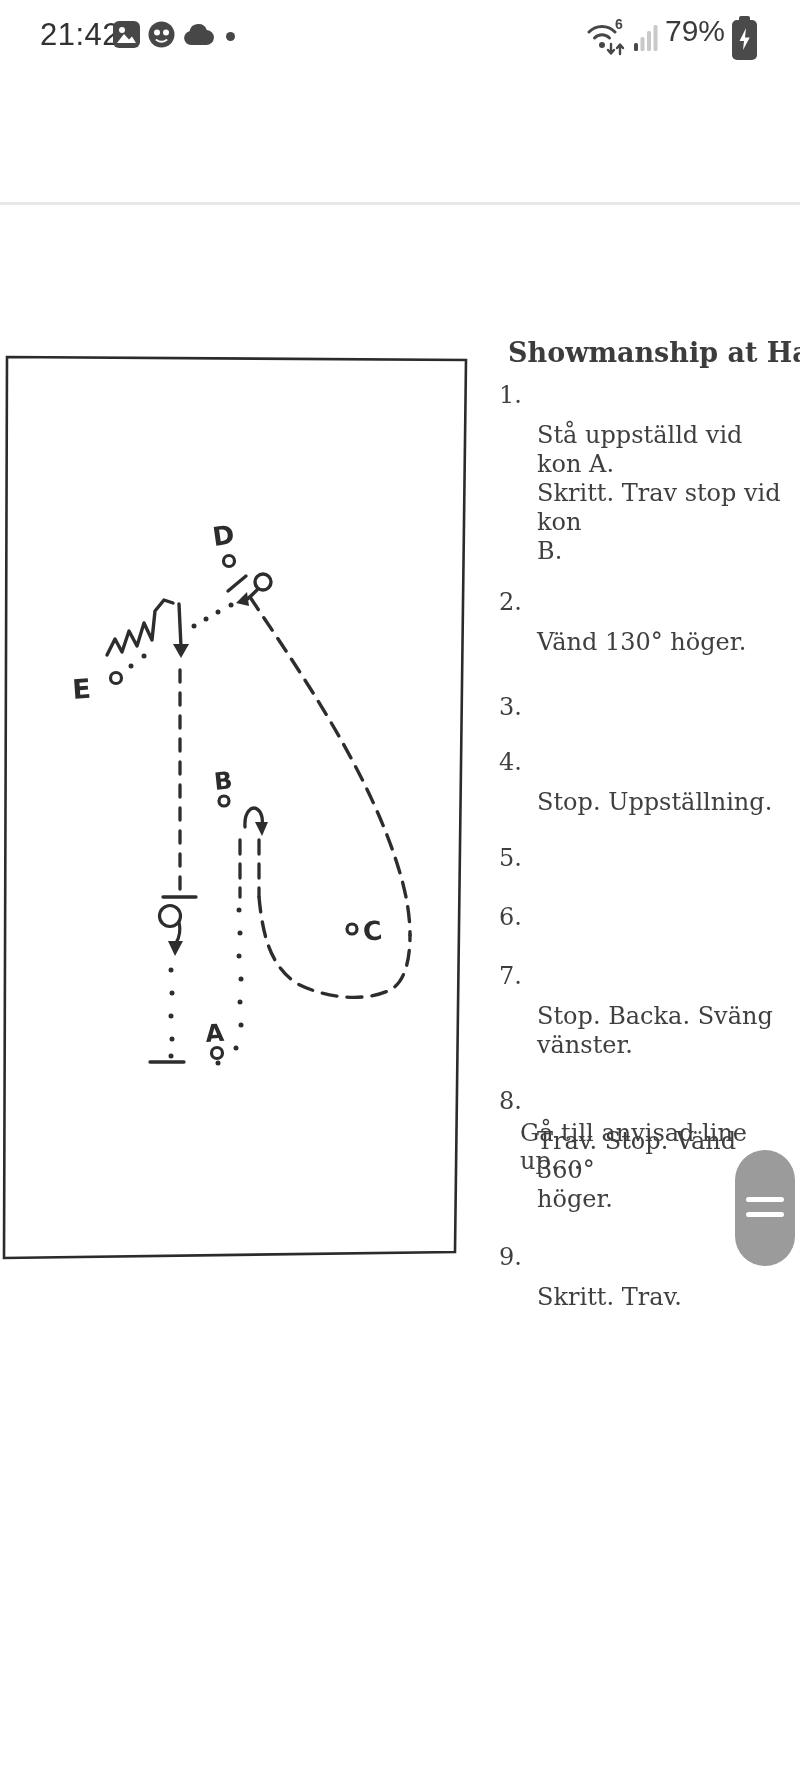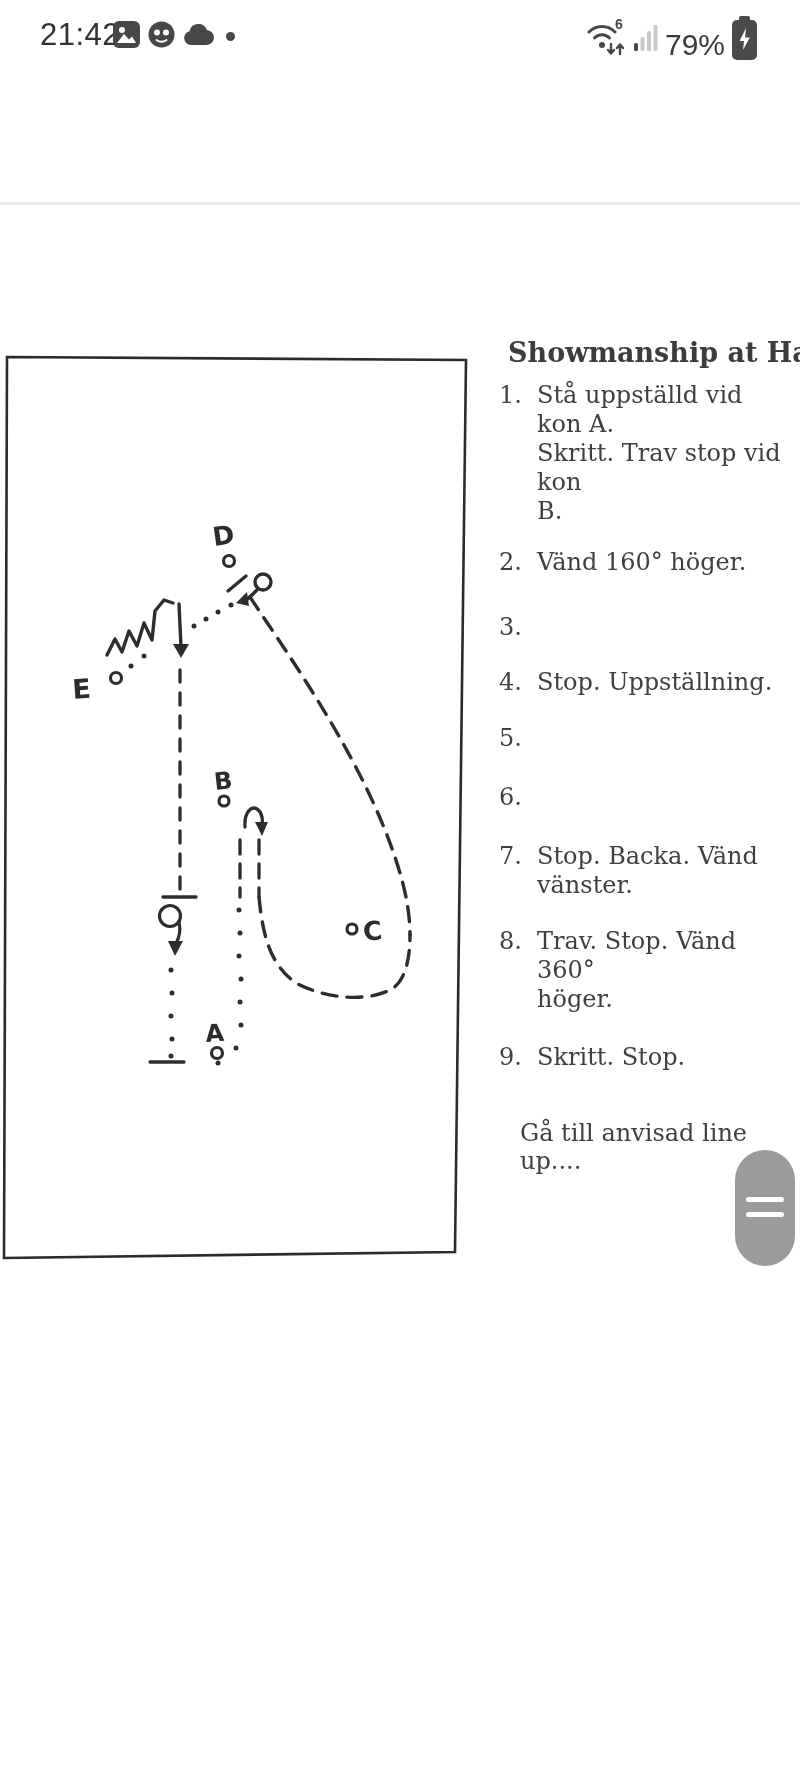--- a/index.html
+++ b/index.html
@@ -5,34 +5,34 @@
   html,body{margin:0;padding:0;background:#ffffff;}
   .screen{position:relative;width:800px;height:1330px;background:#ffffff;overflow:hidden;
           font-family:"Liberation Sans",sans-serif;}
 
   
   .status-bar{position:absolute;left:0;top:0;width:800px;height:70px;background:#ffffff;}
   .sb-time{position:absolute;left:40px;top:17px;font-size:31px;color:#323232;letter-spacing:.5px;}
   .sb-left-icons{position:absolute;left:113px;top:21px;display:flex;align-items:center;gap:8px;}
   .sb-dot{width:9px;height:9px;border-radius:50%;background:#474747;margin-left:4px;}
   .sb-right{position:absolute;right:43px;top:14px;display:flex;align-items:flex-start;gap:7px;}
-  .sb-batt-text{font-size:30px;color:#3a3a3a;margin-top:14px;}
+  .sb-batt-text{font-size:30px;color:#3a3a3a;margin-top:0;}
 
   
   .sep-top{position:absolute;left:0;top:202px;width:800px;height:3px;background:#e8e8e8;}
   .sep-page{position:absolute;left:0;top:1559px;width:800px;height:9px;background:#ededed;}
 
   
   .doc-title{position:absolute;left:508px;top:315px;width:300px;white-space:nowrap;
              font-family:"DejaVu Serif",serif;font-size:27px;color:#3e3c3b;}
   .doc-list{position:absolute;left:499px;top:381px;width:292px;margin:0;padding:0;list-style:none;
             font-family:"DejaVu Serif",serif;font-size:24px;line-height:29px;color:#413f3e;}
   .doc-list li{display:flex;}
   .doc-list .num{width:38px;flex:0 0 38px;}
-  .doc-list .txt{white-space:pre-line;flex:1;}
+  .doc-list .txt{white-space:pre-line;flex:1;margin-top:40px;}
   .doc-list li:nth-of-type(1){margin-bottom:22px;}
   .doc-list li:nth-of-type(2){margin-bottom:36px;}
   .doc-list li:nth-of-type(3){margin-bottom:26px;}
   .doc-list li:nth-of-type(4){margin-bottom:27px;}
   .doc-list li:nth-of-type(5){margin-bottom:30px;}
   .doc-list li:nth-of-type(6){margin-bottom:30px;}
   .doc-list li:nth-of-type(7){margin-bottom:27px;}
   .doc-list li:nth-of-type(8){margin-bottom:29px;}
   .doc-footer{position:absolute;left:520px;top:1095px;width:290px;
               font-family:"DejaVu Serif",serif;font-size:24px;color:#413f3e;}
@@ -208,48 +208,48 @@
 
     <ol class="doc-list">
       <li>
           <span class="num">1.</span>
           <span class="txt">Stå uppställd vid kon A.
 Skritt. Trav stop vid kon
 B.</span>
         </li>
       <li>
           <span class="num">2.</span>
-          <span class="txt">Vänd 160° höger.</span>
+          <span class="txt">Vänd 130° höger.</span>
         </li>
       <li>
           <span class="num">3.</span>
         </li>
       <li>
           <span class="num">4.</span>
           <span class="txt">Stop. Uppställning.</span>
         </li>
       <li>
           <span class="num">5.</span>
         </li>
       <li>
           <span class="num">6.</span>
         </li>
       <li>
           <span class="num">7.</span>
-          <span class="txt">Stop. Backa. Vänd
+          <span class="txt">Stop. Backa. Sväng
 vänster.</span>
         </li>
       <li>
           <span class="num">8.</span>
           <span class="txt">Trav. Stop. Vänd 360°
 höger.</span>
         </li>
       <li>
           <span class="num">9.</span>
-          <span class="txt">Skritt. Stop.</span>
+          <span class="txt">Skritt. Trav.</span>
         </li>
     </ol>
 
     <p class="doc-footer">Gå till anvisad line up....</p>
 
     <div class="sep-page"></div>
 
     <span class="frag" style="left:472px;top:1660px;">
       <svg width="26" height="10" viewBox="0 0 26 10">
           <path d="M2 9 L2 2 M9 9 L9 1 M16 9 L16 2 M0 2 H18" stroke="#555" stroke-width="1.6" fill="none"></path>

